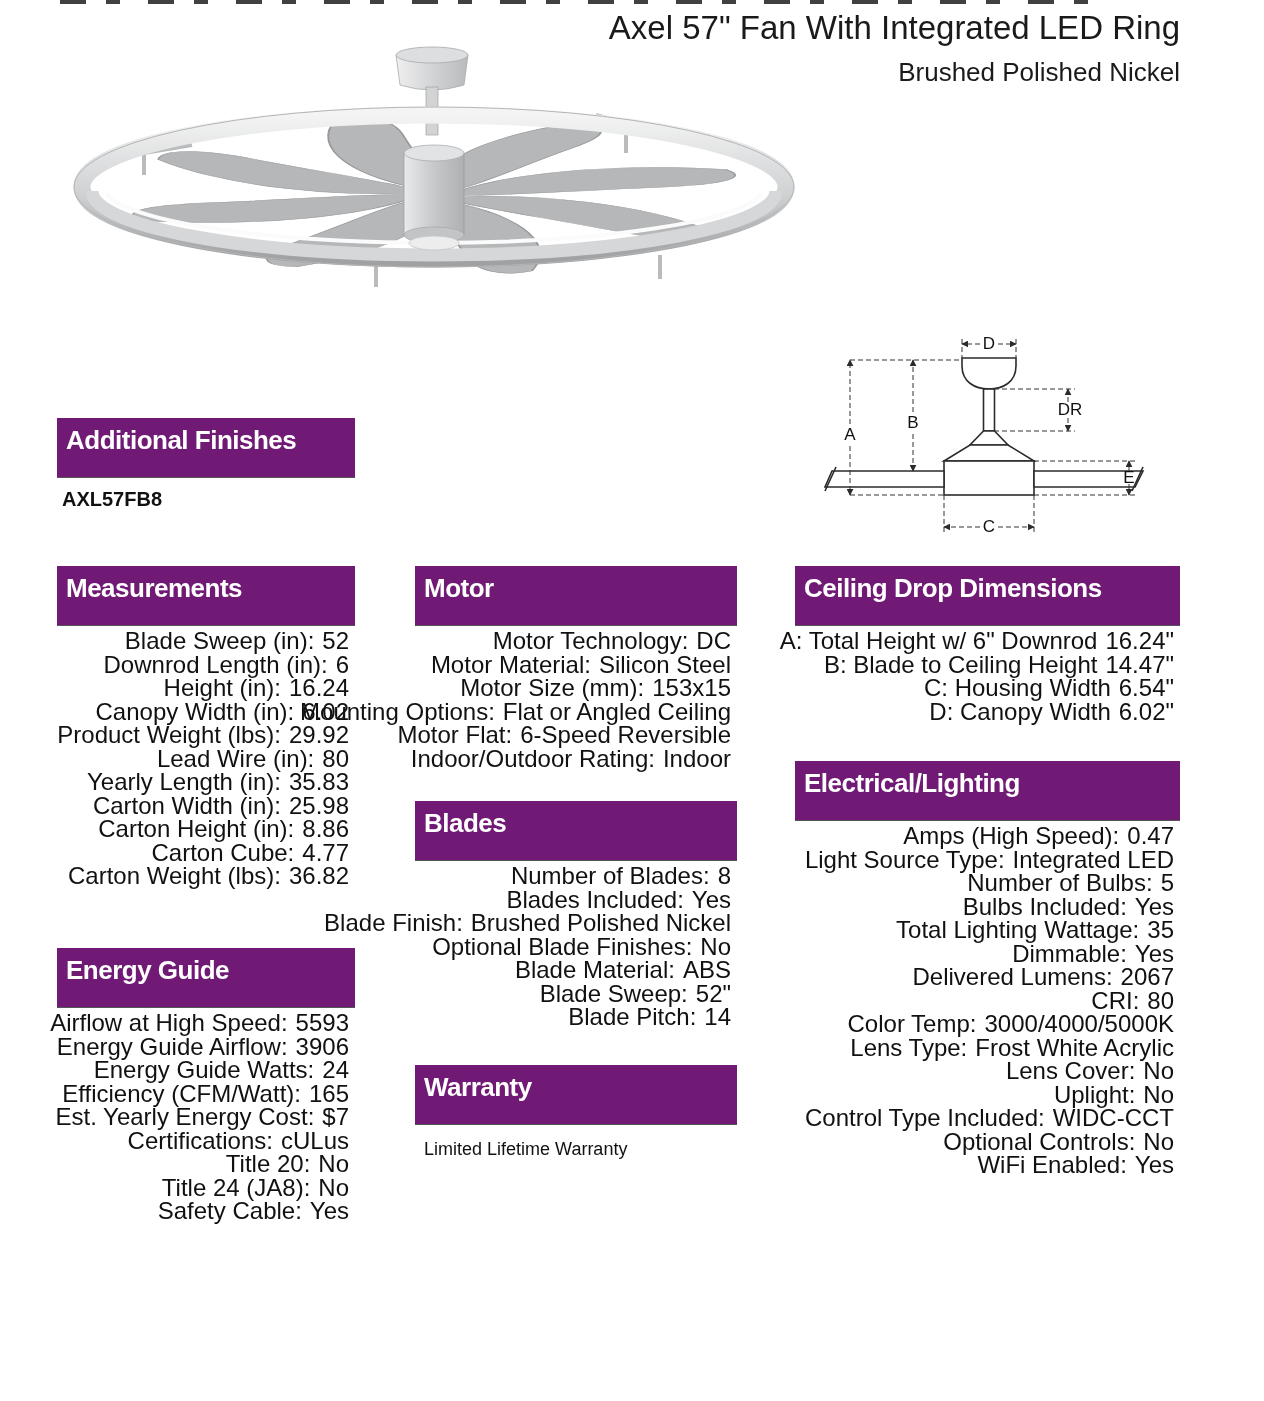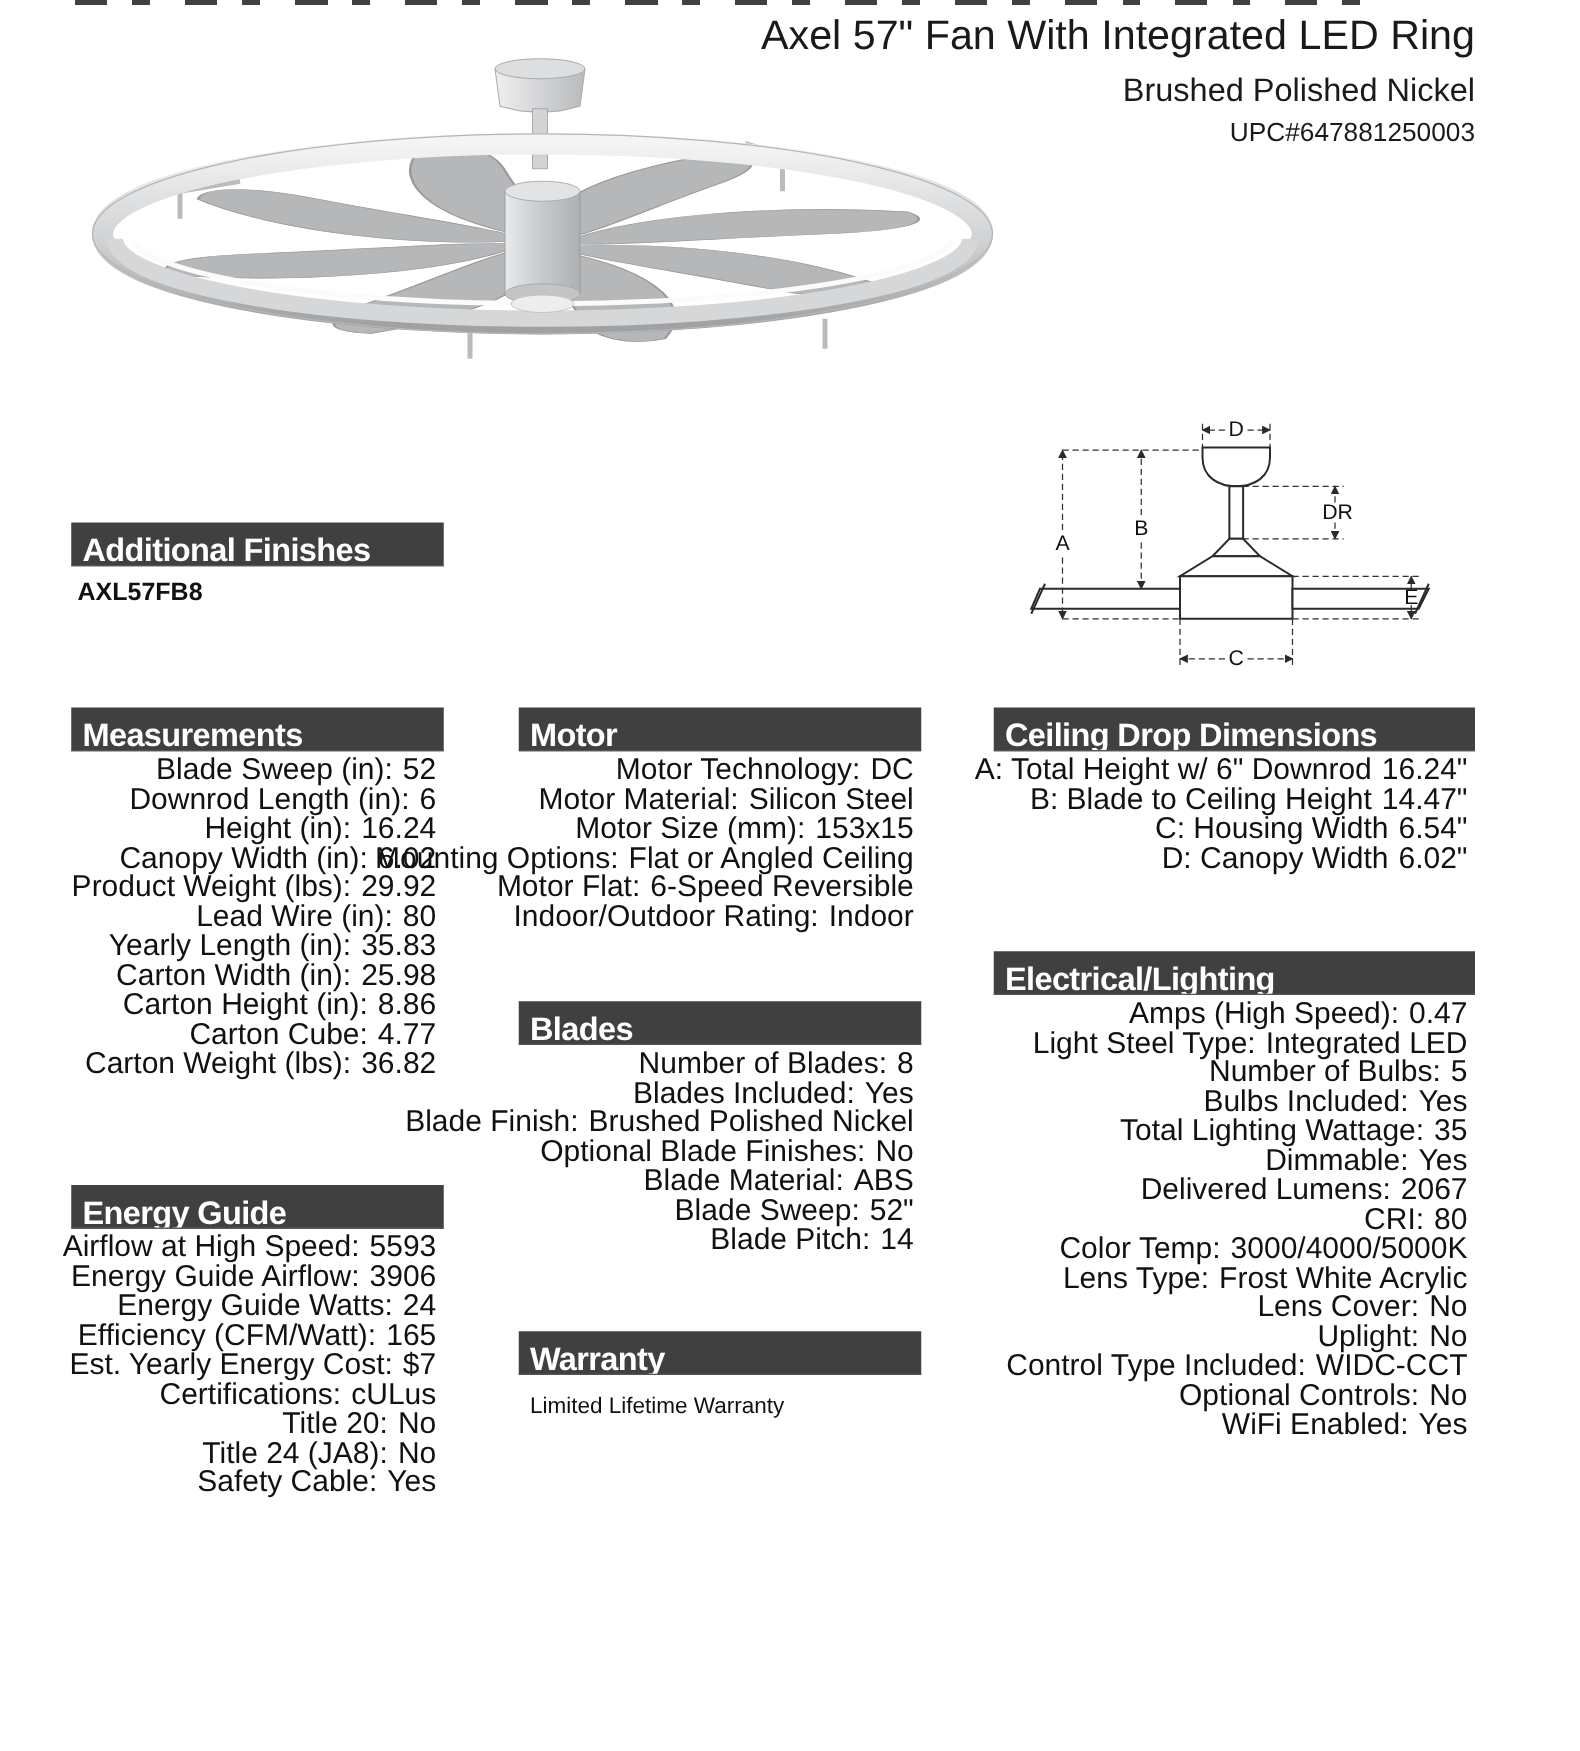--- a/index.html
+++ b/index.html
@@ -12,22 +12,22 @@
     opacity:.85;}
 
   
   .title-block{position:absolute;top:8px;right:84px;text-align:right;}
   .title-main{font-size:33px;line-height:40px;color:#1a1a1a;}
   .title-finish{font-size:26px;line-height:30px;margin-top:9px;color:#1a1a1a;}
   .title-upc{font-size:21px;line-height:25px;margin-top:7px;color:#1a1a1a;}
 
   
   .section{position:absolute;}
-  .bar{background:#404040;color:#fff;font-weight:bold;font-size:26px;letter-spacing:-0.5px;
-       height:35px;line-height:44px;padding:0 0 0 9px;box-sizing:border-box;white-space:nowrap;
+  .bar{background:#701a75;color:#fff;font-weight:bold;font-size:26px;letter-spacing:-0.5px;
+       height:60px;line-height:44px;padding:0 0 0 9px;box-sizing:border-box;white-space:nowrap;
        overflow:hidden;border-bottom:1px solid #555;}
   .rows{margin-top:3px;}
   .row{display:flex;justify-content:flex-end;align-items:baseline;
        font-size:24px;line-height:23.5px;height:23.5px;padding:0 6px 0 9px;white-space:nowrap;}
   .row .lbl{text-align:left;}
   .row .val{text-align:right;margin-left:8px;}
   .plain-text{font-size:18px;line-height:23px;padding:13px 0 0 9px;}
   .code-text{font-size:20px;font-weight:bold;padding:10px 0 0 5px;}
 
   .w-left{width:298px;}
@@ -96,21 +96,20 @@
       <rect x="364" y="128" width="60" height="82" fill="url(#hubGrad)" stroke="#97999b" stroke-width="0.7"></rect>
       <ellipse cx="394" cy="128" rx="30" ry="8" fill="#e2e3e5" stroke="#a4a6a8" stroke-width="0.7"></ellipse>
       <ellipse cx="394" cy="210" rx="30" ry="8" fill="#c2c4c6" stroke="#a4a6a8" stroke-width="0.7"></ellipse>
       <ellipse cx="394" cy="218" rx="25" ry="7" fill="#ededee" stroke="#c2c4c6" stroke-width="0.8"></ellipse>
     </g>
   </svg>
 
   <div class="title-block">
     <div class="title-main">Axel 57" Fan With Integrated LED Ring</div>
     <div class="title-finish">Brushed Polished Nickel</div>
-    <div class="title-upc">UPC#647881250003</div>
   </div>
 
   <svg class="dim-diagram" width="340" height="220" viewBox="0 0 340 220">
     <defs>
       <marker id="arr" viewBox="0 0 10 10" refX="9" refY="5" markerWidth="7" markerHeight="7" orient="auto-start-reverse">
         <path d="M0,0 L10,5 L0,10 Z" fill="#2b2b2b"></path>
       </marker>
     </defs>
 
     <g fill="#ffffff" stroke="#2b2b2b" stroke-width="1.6">
@@ -348,21 +347,21 @@
   </div>
 
   <div class="section w-right" style="left:795px;top:761px;">
     <div class="bar">Electrical/Lighting</div>
     <div class="rows">
         <div class="row">
           <span class="lbl">Amps (High Speed):</span>
           <span class="val">0.47</span>
         </div>
         <div class="row">
-          <span class="lbl">Light Steel Type:</span>
+          <span class="lbl">Light Source Type:</span>
           <span class="val">Integrated LED</span>
         </div>
         <div class="row">
           <span class="lbl">Number of Bulbs:</span>
           <span class="val">5</span>
         </div>
         <div class="row">
           <span class="lbl">Bulbs Included:</span>
           <span class="val">Yes</span>
         </div>

